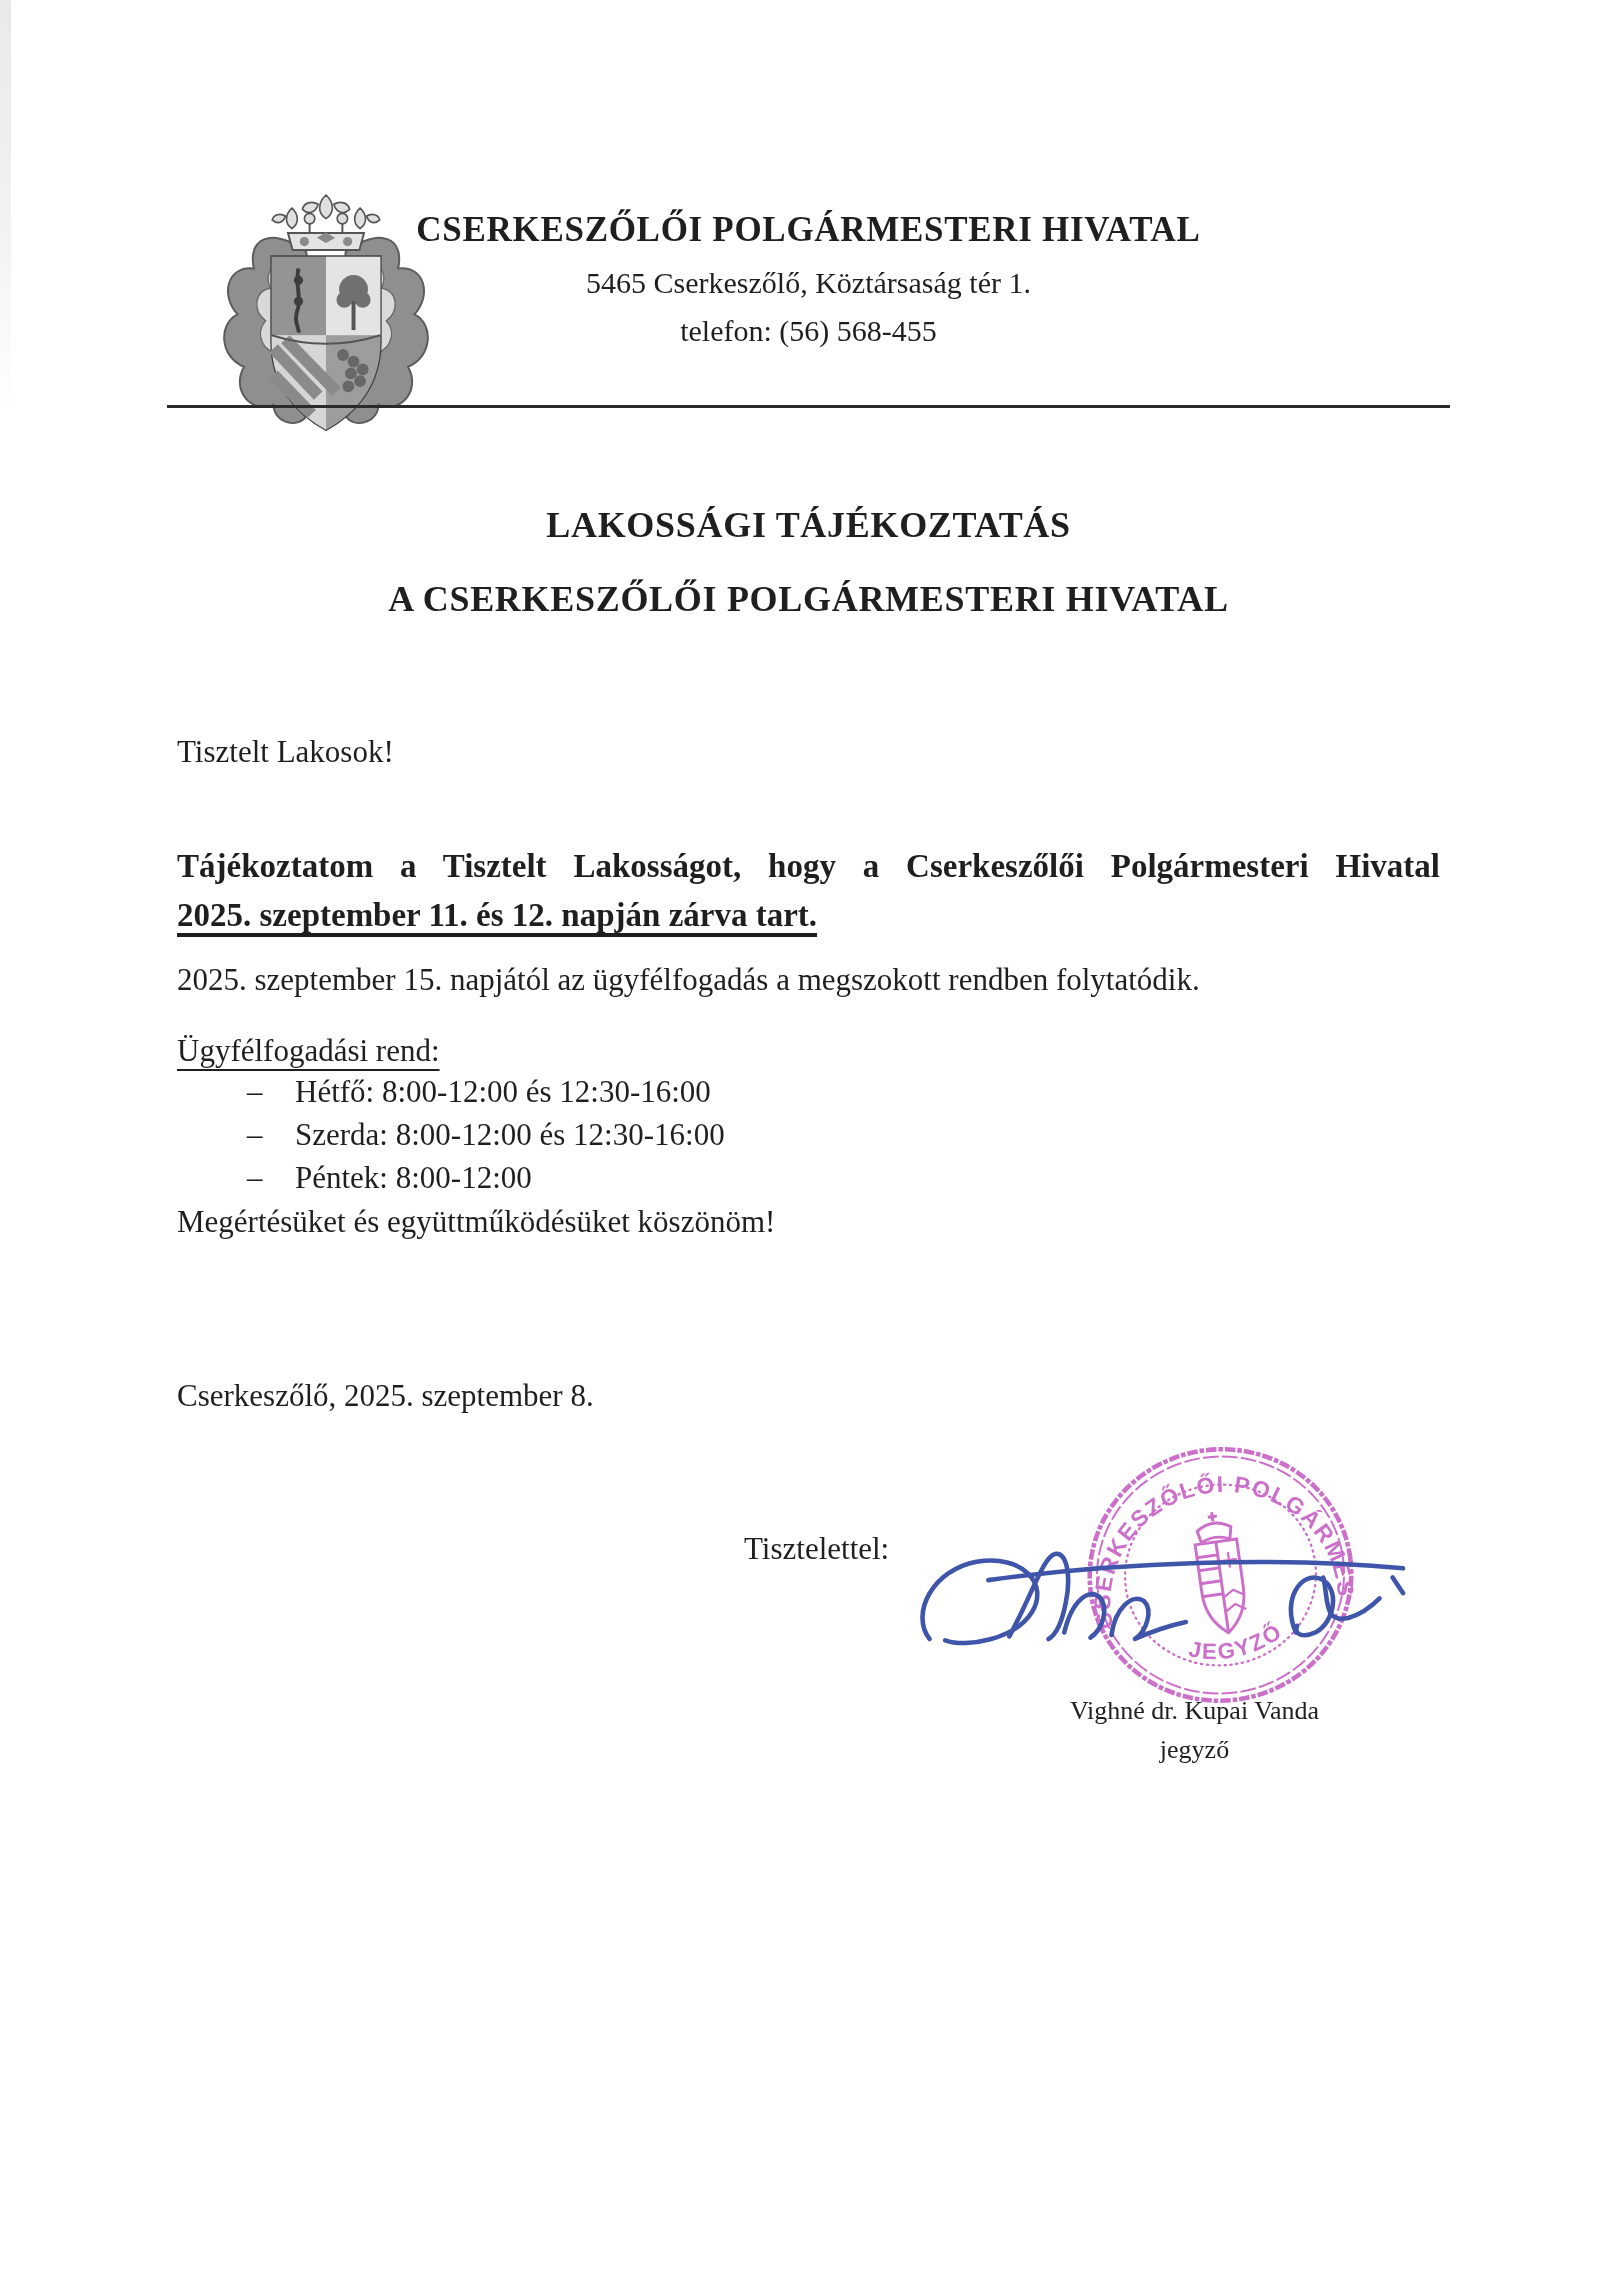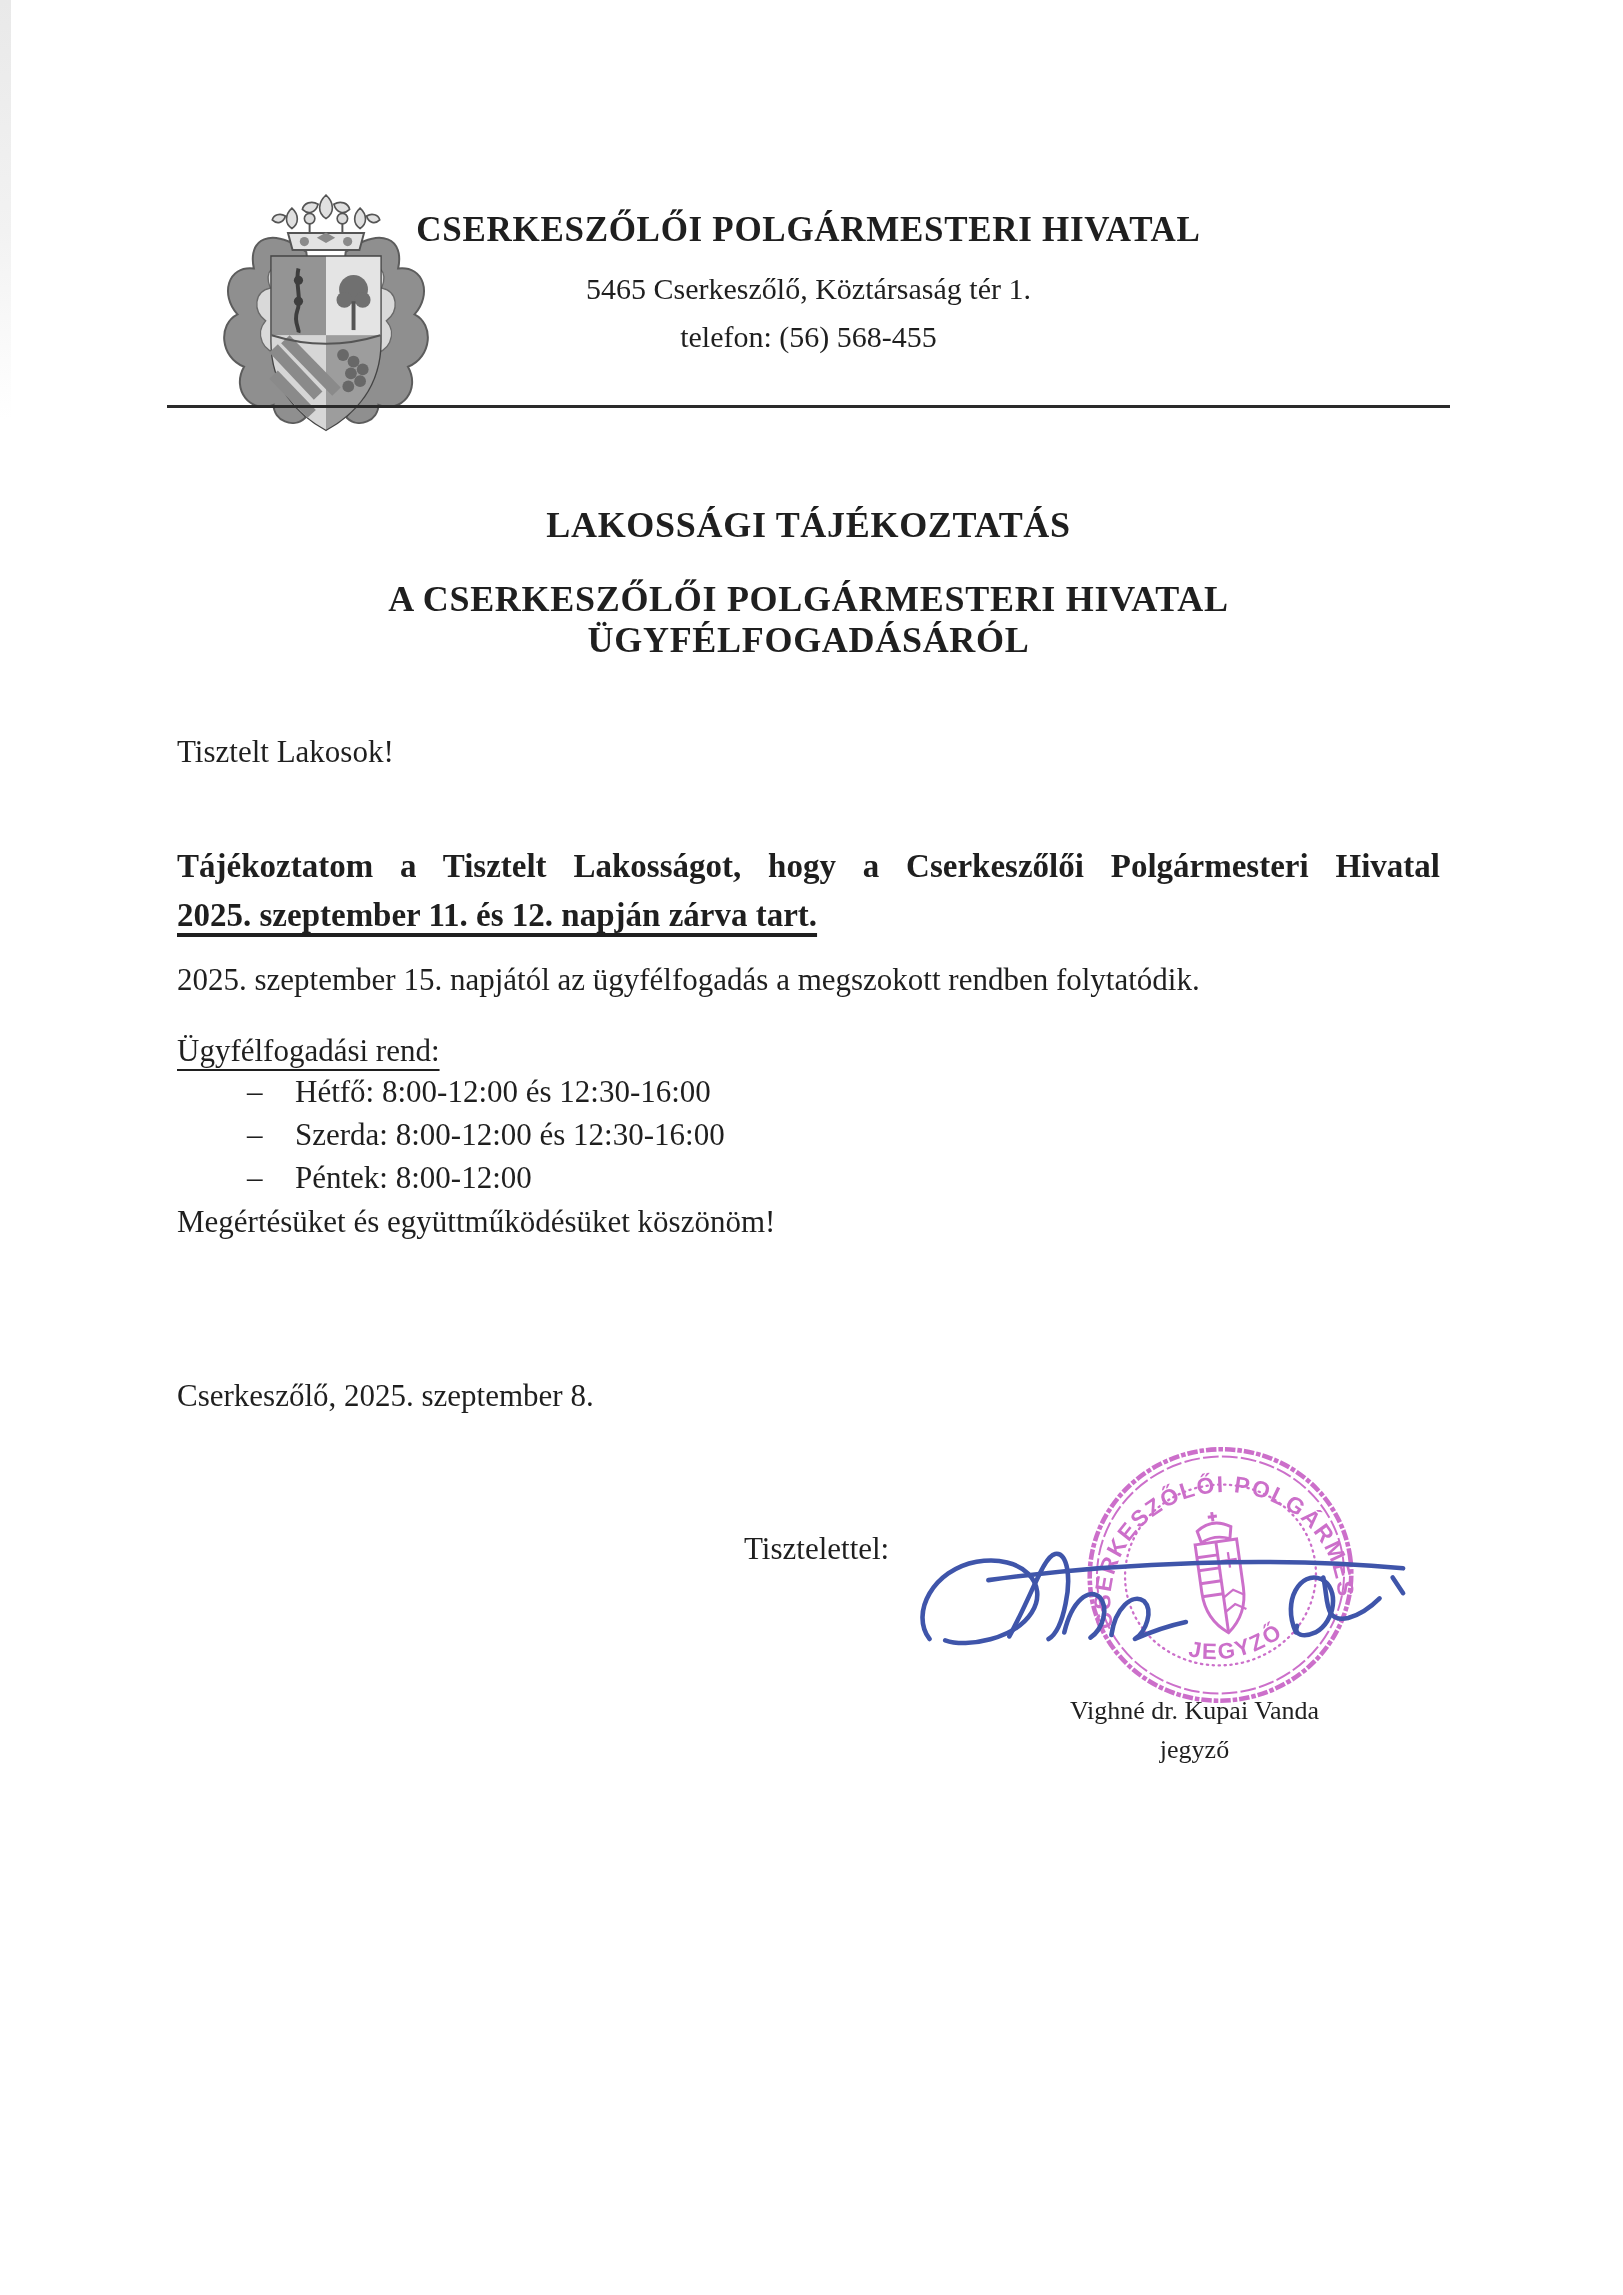--- a/index.html
+++ b/index.html
@@ -18,21 +18,21 @@
   }
   .abs{position:absolute;}
   .edge-artifact{
     left:0;top:0;width:10.5px;height:419px;
     background:linear-gradient(to bottom,#e9e9e9 0%,#f2f2f2 55%,rgba(255,255,255,0) 100%);
   }
   
   .crest{left:208px;top:169px;width:236px;height:271px;}
   .header{left:177px;top:211px;width:1263px;text-align:center;}
   .org{font-size:35px;font-weight:bold;line-height:38px;letter-spacing:0.7px;}
-  .addr{font-size:30px;line-height:34px;margin-top:23px;}
+  .addr{font-size:30px;line-height:34px;margin-top:17px;}
   .phone{font-size:30px;line-height:34px;margin-top:14.4px;}
   .rule{left:167px;top:405px;width:1283px;height:2.6px;background:#2a2a2a;}
   
   .title{left:177px;top:504px;width:1263px;text-align:center;
          font-size:36px;font-weight:bold;letter-spacing:0.7px;}
   .subtitle{left:177px;top:579px;width:1263px;text-align:center;
          font-size:36px;font-weight:bold;line-height:41px;letter-spacing:0.7px;}
   
   .body{font-size:31px;line-height:37px;}
   .salute{left:177px;top:733px;}
@@ -122,21 +122,20 @@
     <div class="addr">5465 Cserkeszőlő, Köztársaság tér 1.</div>
     <div class="phone">telefon: (56) 568-455</div>
   </div>
 
   <div class="abs rule"></div>
 
   <div class="abs title">LAKOSSÁGI TÁJÉKOZTATÁS</div>
 
   <div class="abs subtitle">
     <div>A CSERKESZŐLŐI POLGÁRMESTERI HIVATAL</div>
-    <div>ÜGYFÉLFOGADÁSÁRÓL</div>
   </div>
 
   <div class="abs body salute">Tisztelt Lakosok!</div>
 
   <div class="abs annc">
     <div class="annc-l1">Tájékoztatom a Tisztelt Lakosságot, hogy a Cserkeszőlői Polgármesteri Hivatal</div>
     <div class="annc-l2"><span class="u-thick">2025. szeptember 11. és 12. napján zárva tart.</span></div>
   </div>
 
   <div class="abs body resume">2025. szeptember 15. napjától az ügyfélfogadás a megszokott rendben folytatódik.</div>

